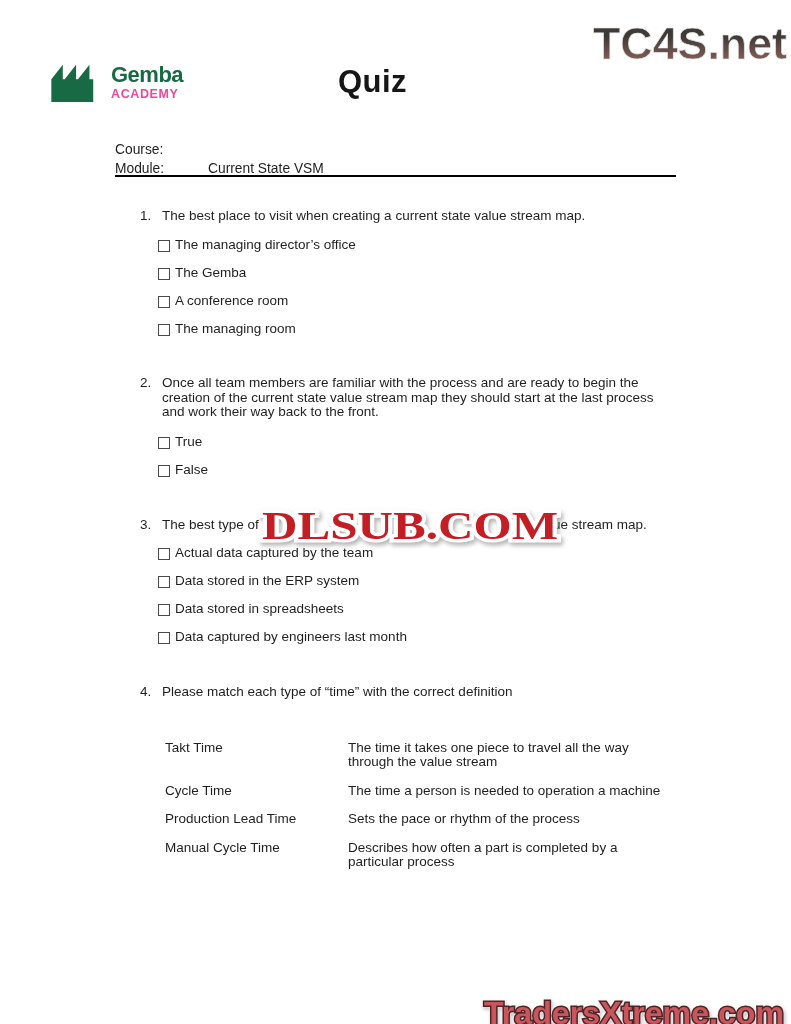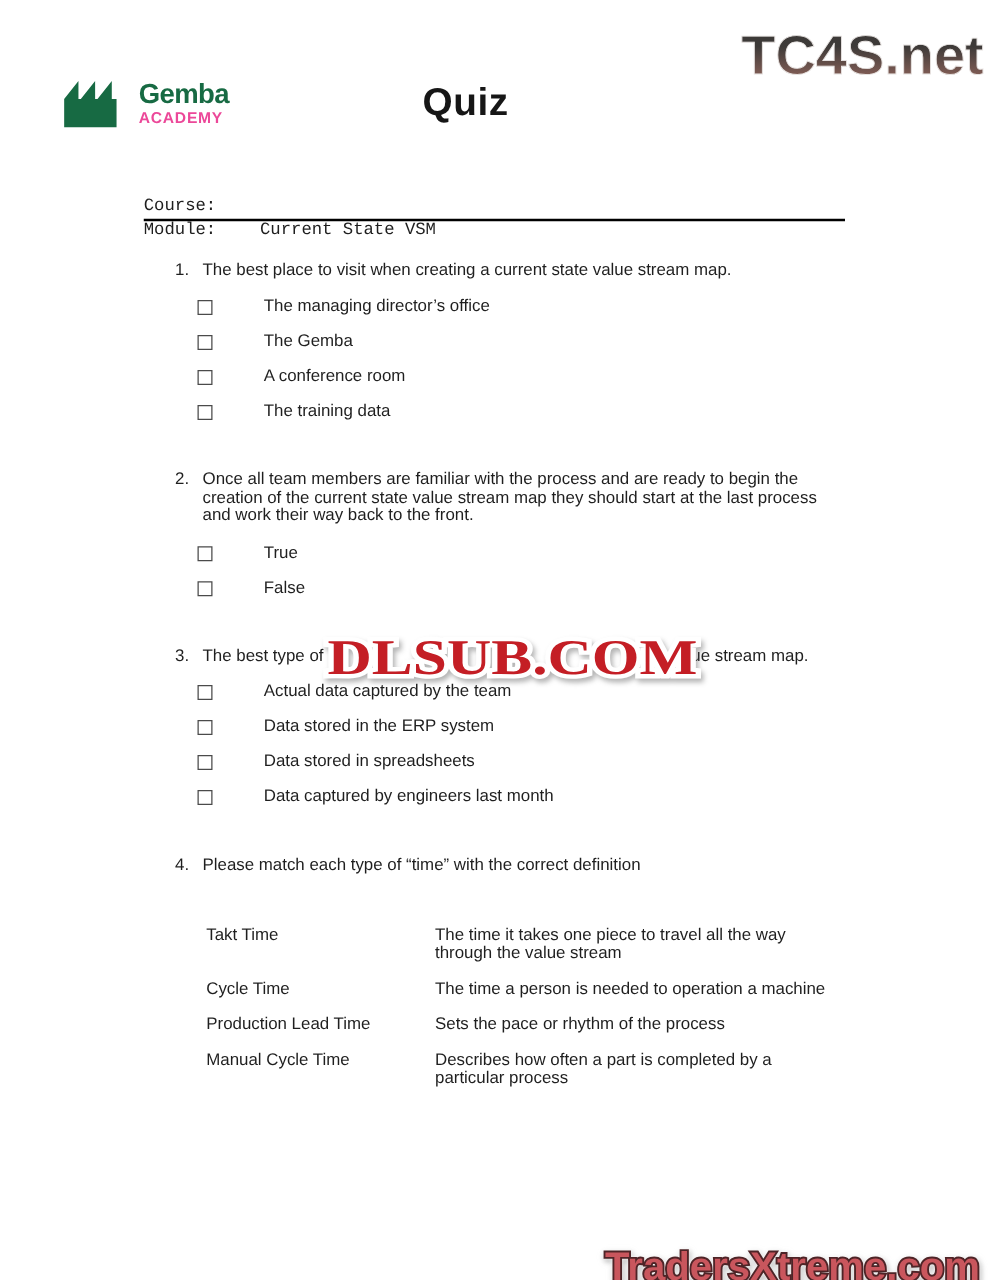--- a/index.html
+++ b/index.html
@@ -20,32 +20,32 @@
   .title { position:absolute; top:48px; left:-23px; width:791px; text-align:center;
            font-size:31px; font-weight:bold; color:#161616; letter-spacing:0.5px; }
 
   .wm-top { position:absolute; top:0px; right:1px; width:200px; height:56px; }
   .wm-mid { position:absolute; left:254px; top:481px; width:312px; height:54px;
             filter:drop-shadow(2px 3px 2px rgba(90,90,90,0.45)); }
   .wm-bottom { position:absolute; left:478px; top:974px; width:312px; height:46px;
             filter:drop-shadow(0 0 1.5px #ffffff) drop-shadow(1px 2px 1.5px rgba(120,120,120,0.55)); }
 
   
-  .meta { position:absolute; left:115px; top:140px; font-size:13.8px; line-height:19px; color:#1f1f1f;font-family:Liberation Mono, monospace; }
+  .meta { position:absolute; left:115px; top:124px; font-size:13.8px; line-height:19px; color:#1f1f1f; }
   .meta-row { display:flex; }
   .meta-label { width:93px; }
   .rule { position:absolute; left:115px; top:159px; width:561px; border-top:2px solid #000; }
 
   
   .questions { position:absolute; left:140px; top:0; width:560px; }
   .q { position:absolute; left:0; width:545px; font-size:13.5px; line-height:14.5px; color:#1f1f1f; }
   .qnum { position:absolute; left:0; top:0; }
   .qtext { margin-left:22px; width:512px; }
   .opts { margin-left:18px; }
-  .opt { display:flex; align-items:center; height:14px; margin-bottom:14px;gap:36px; }
+  .opt { display:flex; align-items:center; height:14px; margin-bottom:14px; }
   .checkbox { width:12px; height:12px; border:1px solid #4a4a4a; background:#fff;
               display:inline-block; margin-right:5px; flex:0 0 auto; }
   .q1 { top:193px; } .q1 .opts { margin-top:15px; }
   .q2 { top:360px; } .q2 .opts { margin-top:16px;text-align:center; }
   .q3 { top:502px; } .q3 .opts { margin-top:14px; }
   .q3 .qtext { position:relative; }
   .q3-suffix { position:absolute; left:391px; top:0; white-space:nowrap; }
   .q4 { top:669px; }
 
   
@@ -105,21 +105,21 @@
         <div class="opt">
           <span class="checkbox"></span>
           <span>The Gemba</span>
         </div>
         <div class="opt">
           <span class="checkbox"></span>
           <span>A conference room</span>
         </div>
         <div class="opt">
           <span class="checkbox"></span>
-          <span>The training data</span>
+          <span>The managing room</span>
         </div>
       </div>
     </div>
 
     <div class="q q2">
       <span class="qnum">2.</span>
       <div class="qtext">Once all team members are familiar with the process and are ready to begin the creation of the current state value stream map they should start at the last process and work their way back to the front.</div>
       <div class="opts">
         <div class="opt">
           <span class="checkbox"></span>

